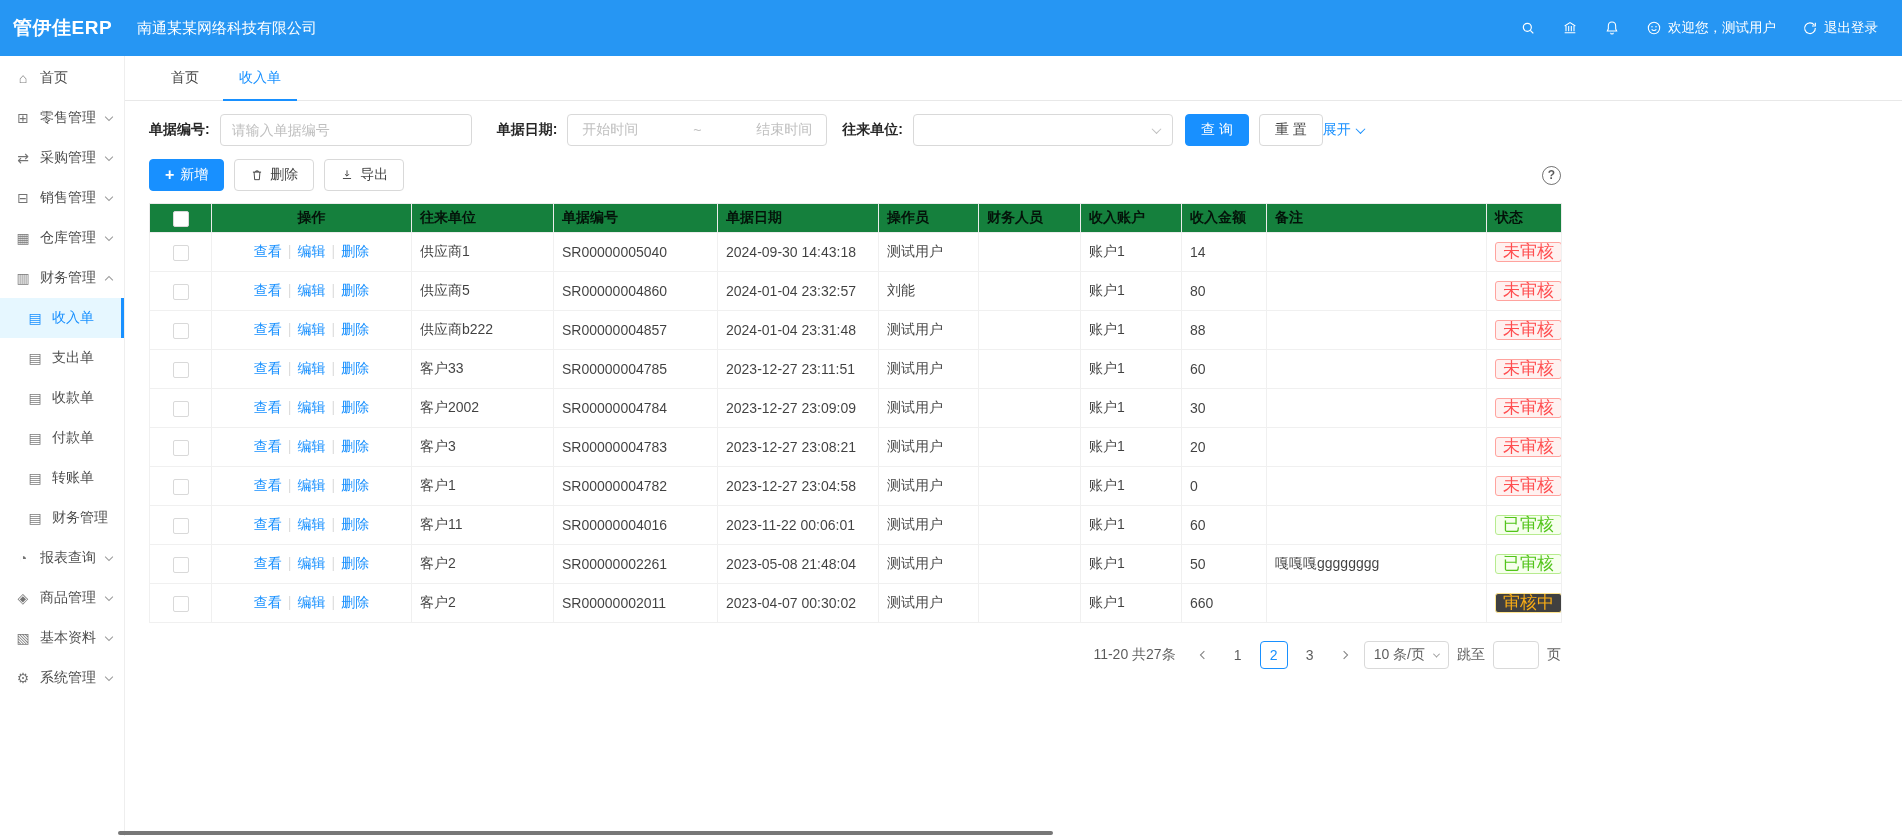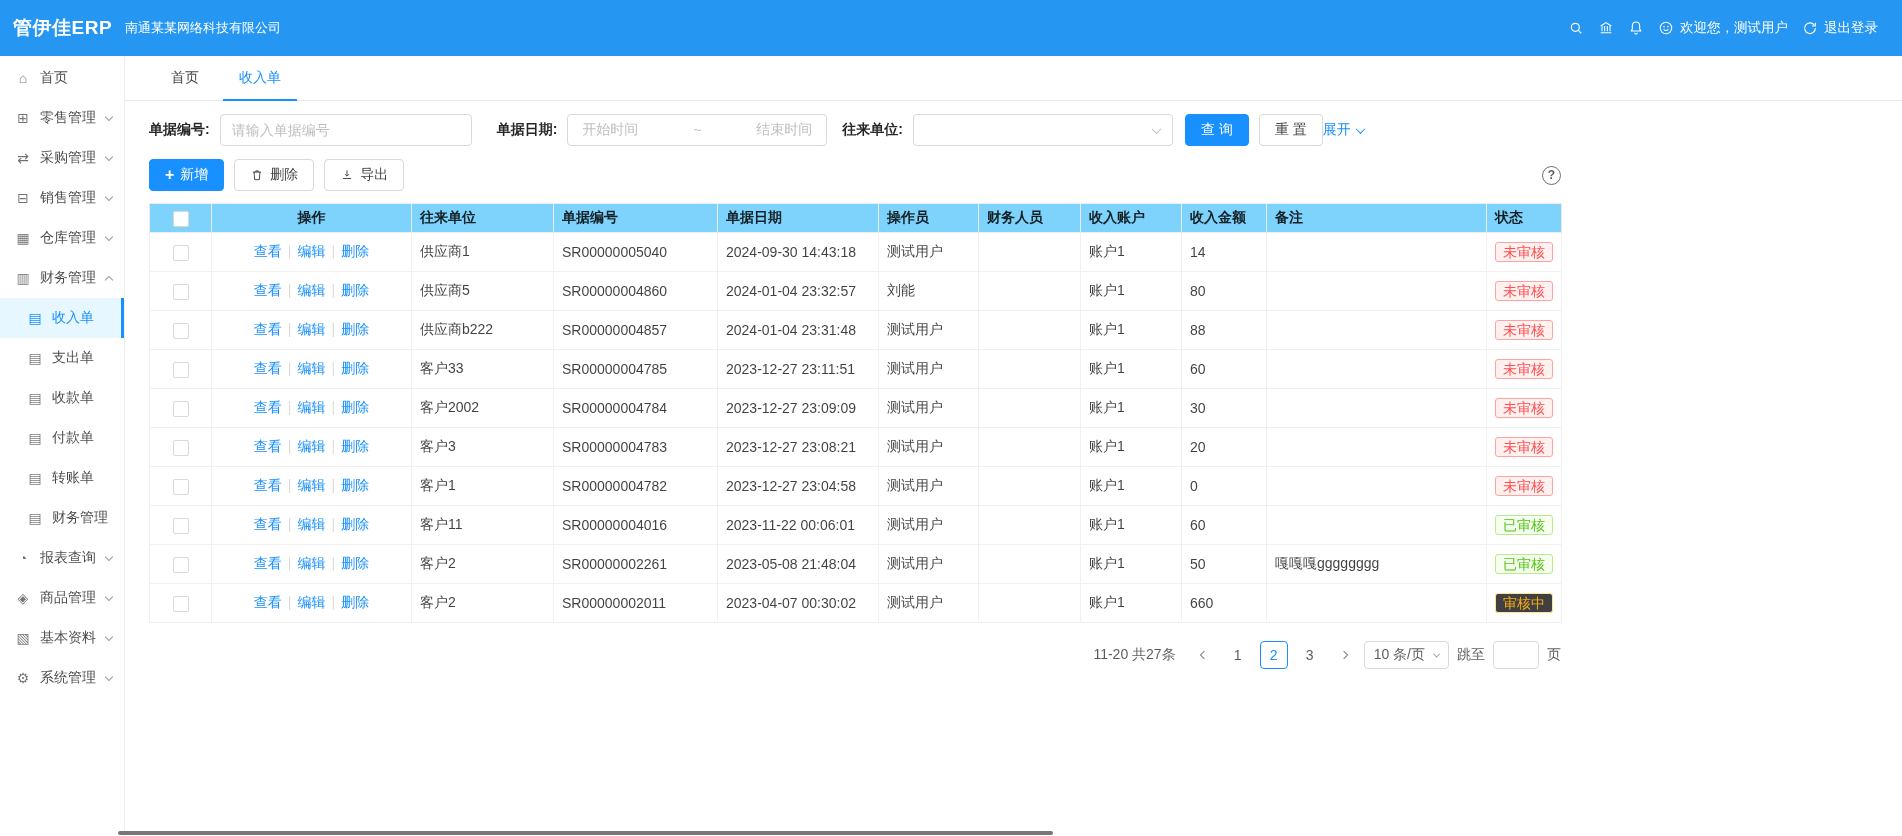--- a/index.html
+++ b/index.html
@@ -6,22 +6,22 @@
   html,body { width:1902px; height:836px; }
   body {
     font-family:"Liberation Sans","DejaVu Sans",sans-serif;
     font-size:14px; color:rgba(0,0,0,.78);
     background:#fff; overflow:hidden; position:relative;
   }
 
   
   .topbar { height:56px; background:var(--header-bg,#2696f3); color:#fff; display:flex; align-items:center; }
   .logo { width:125px; padding-left:13px; font-size:19px; font-weight:bold; letter-spacing:.5px; white-space:nowrap; }
-  .company { font-size:13px; white-space:nowrap; }
-  .top-right { margin-left:auto; display:flex; align-items:center; gap:14px; padding-right:24px; font-size:13.5px; }
+  .company { font-size:15px; margin-left:12px; white-space:nowrap; }
+  .top-right { margin-left:auto; display:flex; align-items:center; gap:26px; padding-right:24px; font-size:13.5px; }
   .top-item { display:flex; align-items:center; gap:6px; cursor:pointer; white-space:nowrap; }
   .ic { width:16px; height:16px; display:block; }
 
   
   .shell { display:flex; height:796px; }
   .sidebar { width:125px; border-right:1px solid #eee; background:#fff; flex:none; padding-top:2px; }
   .side-item { height:40px; display:flex; align-items:center; padding-left:15px; gap:9px; color:rgba(0,0,0,.72); position:relative; cursor:pointer; }
   .side-item .s-icon { font-size:14px; color:rgba(0,0,0,.55); width:16px; text-align:center; flex:none; }
   .side-item.child { padding-left:27px; }
   .side-item.active { background:#e6f7ff; color:var(--primary,#1890ff); }
@@ -54,27 +54,27 @@
   .expand { color:var(--primary,#1890ff); display:inline-flex; align-items:center; gap:6px; cursor:pointer; text-decoration:none; }
 
   
   .toolbar { display:flex; align-items:center; gap:10px; margin:13px 0 12px; padding:0 24px; width:1460px; }
   .plus { font-size:16px; line-height:1; font-weight:bold; }
   .help { margin-left:auto; width:19px; height:19px; border:1.5px solid rgba(0,0,0,.55); border-radius:50%; display:flex; align-items:center; justify-content:center; font-size:12px; font-weight:bold; color:rgba(0,0,0,.65); cursor:pointer; }
 
   
   .table-wrap { margin:0 24px; width:1412px; }
   table { border-collapse:collapse; table-layout:fixed; width:1412px; font-size:14px; }
-  th { background:#7dd3fc; font-weight:bold; height:29px; text-align:left; padding:0 8px; border:1px solid #ececec; color:rgba(0,0,0,.85); white-space:nowrap; }
+  th { background:#15803d; font-weight:bold; height:29px; text-align:left; padding:0 8px; border:1px solid #ececec; color:rgba(0,0,0,.85); white-space:nowrap; }
   td { height:39px; padding:0 8px; border:1px solid #f0f0f0; color:rgba(0,0,0,.75); overflow:hidden; white-space:nowrap; }
   th.center, td.center { text-align:center; }
   a.op { color:var(--primary,#1890ff); cursor:pointer; text-decoration:none; }
   .op-sep { color:#ddd; margin:0 6px; }
   .checkbox { display:inline-block; width:16px; height:16px; border:1px solid #d9d9d9; border-radius:2px; background:#fff; vertical-align:middle; cursor:pointer; }
-  .badge { display:inline-block; font-size:14px; line-height:18px; padding:0 7px; border-radius:3px; border:1px solid; }
+  .badge { display:inline-block; font-size:17px; line-height:18px; padding:0 7px; border-radius:3px; border:1px solid; }
   .badge.red    { color:var(--danger,#ff4d4f);  background:#fff1f0; border-color:#ffa39e; }
   .badge.green  { color:var(--success,#52c41a); background:#f6ffed; border-color:#b7eb8f; }
   .badge.orange { color:var(--warning,#faad14); background:#404040; border-color:#ffe58f; }
 
   
   .pager { display:flex; align-items:center; justify-content:flex-end; gap:8px; margin:18px 24px 0; width:1412px; color:rgba(0,0,0,.65); font-size:14px; }
   .pg-total { margin-right:8px; }
   .pg-arrow { width:24px; height:28px; display:flex; align-items:center; justify-content:center; cursor:pointer; color:rgba(0,0,0,.5); }
   .pg-arrow .chev { width:6px; height:6px; }
   .chev.left { transform:rotate(135deg); }

